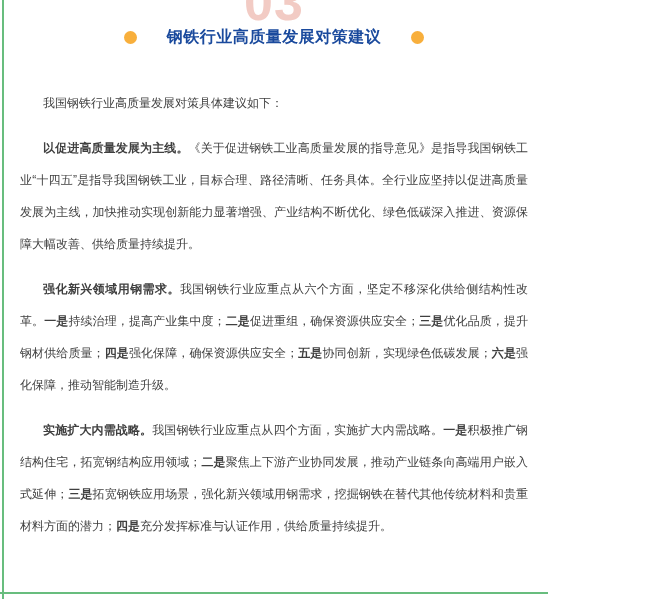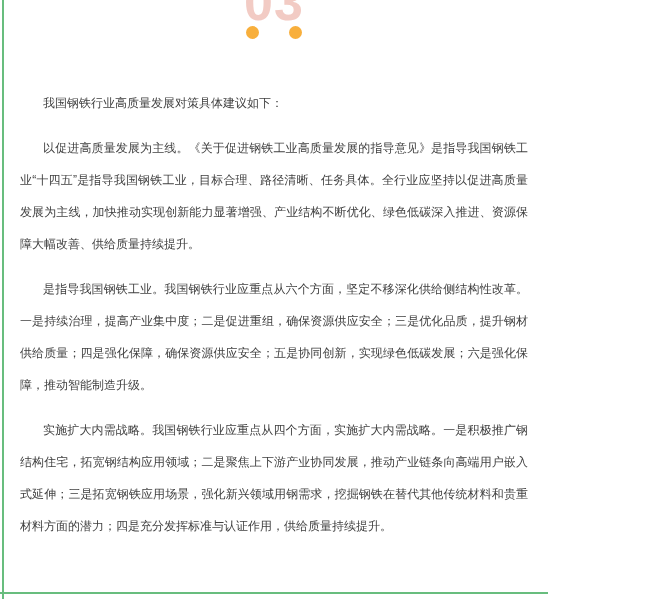--- a/index.html
+++ b/index.html
@@ -81,38 +81,39 @@
     text-align: justify;
   }
   .article p.para {
     margin: 13px 0;
     text-indent: 23px;
   }
   .article p.para:first-child {
     margin-top: 0;
   }
   .article strong {
-    font-weight: normal;
+    font-weight: bold;
     color: var(--body_text);
   }
 </style>
 </head>
 <body>
 
 <div class="page">
   <div class="border-left"></div>
   <div class="border-bottom"></div>
 
   <header class="header">
     <div class="watermark">03</div>
     <div class="title-row">
       <span class="dot"></span>
+      <h1 class="title">钢铁行业高质量发展对策建议</h1>
       <span class="dot"></span>
     </div>
   </header>
 
   <main class="article">
       <p class="para"><span>我国钢铁行业高质量发展对策具体建议如下：</span></p>
       <p class="para"><strong>以促进高质量发展为主线。</strong><span>《关于促进钢铁工业高质量发展的指导意见》是指导我国钢铁工业“十四五”是指导我国钢铁工业，目标合理、路径清晰、任务具体。全行业应坚持以促进高质量发展为主线，加快推动实现创新能力显著增强、产业结构不断优化、绿色低碳深入推进、资源保障大幅改善、供给质量持续提升。</span></p>
-      <p class="para"><strong>是指导我国钢铁工业。</strong><span>我国钢铁行业应重点从六个方面，坚定不移深化供给侧结构性改革。</span><strong>一是</strong><span>持续治理，提高产业集中度；</span><strong>二是</strong><span>促进重组，确保资源供应安全；</span><strong>三是</strong><span>优化品质，提升钢材供给质量；</span><strong>四是</strong><span>强化保障，确保资源供应安全；</span><strong>五是</strong><span>协同创新，实现绿色低碳发展；</span><strong>六是</strong><span>强化保障，推动智能制造升级。</span></p>
+      <p class="para"><strong>强化新兴领域用钢需求。</strong><span>我国钢铁行业应重点从六个方面，坚定不移深化供给侧结构性改革。</span><strong>一是</strong><span>持续治理，提高产业集中度；</span><strong>二是</strong><span>促进重组，确保资源供应安全；</span><strong>三是</strong><span>优化品质，提升钢材供给质量；</span><strong>四是</strong><span>强化保障，确保资源供应安全；</span><strong>五是</strong><span>协同创新，实现绿色低碳发展；</span><strong>六是</strong><span>强化保障，推动智能制造升级。</span></p>
       <p class="para"><strong>实施扩大内需战略。</strong><span>我国钢铁行业应重点从四个方面，实施扩大内需战略。</span><strong>一是</strong><span>积极推广钢结构住宅，拓宽钢结构应用领域；</span><strong>二是</strong><span>聚焦上下游产业协同发展，推动产业链条向高端用户嵌入式延伸；</span><strong>三是</strong><span>拓宽钢铁应用场景，强化新兴领域用钢需求，挖掘钢铁在替代其他传统材料和贵重材料方面的潜力；</span><strong>四是</strong><span>充分发挥标准与认证作用，供给质量持续提升。</span></p>
     </main>
 </div>
 
 </body></html>

